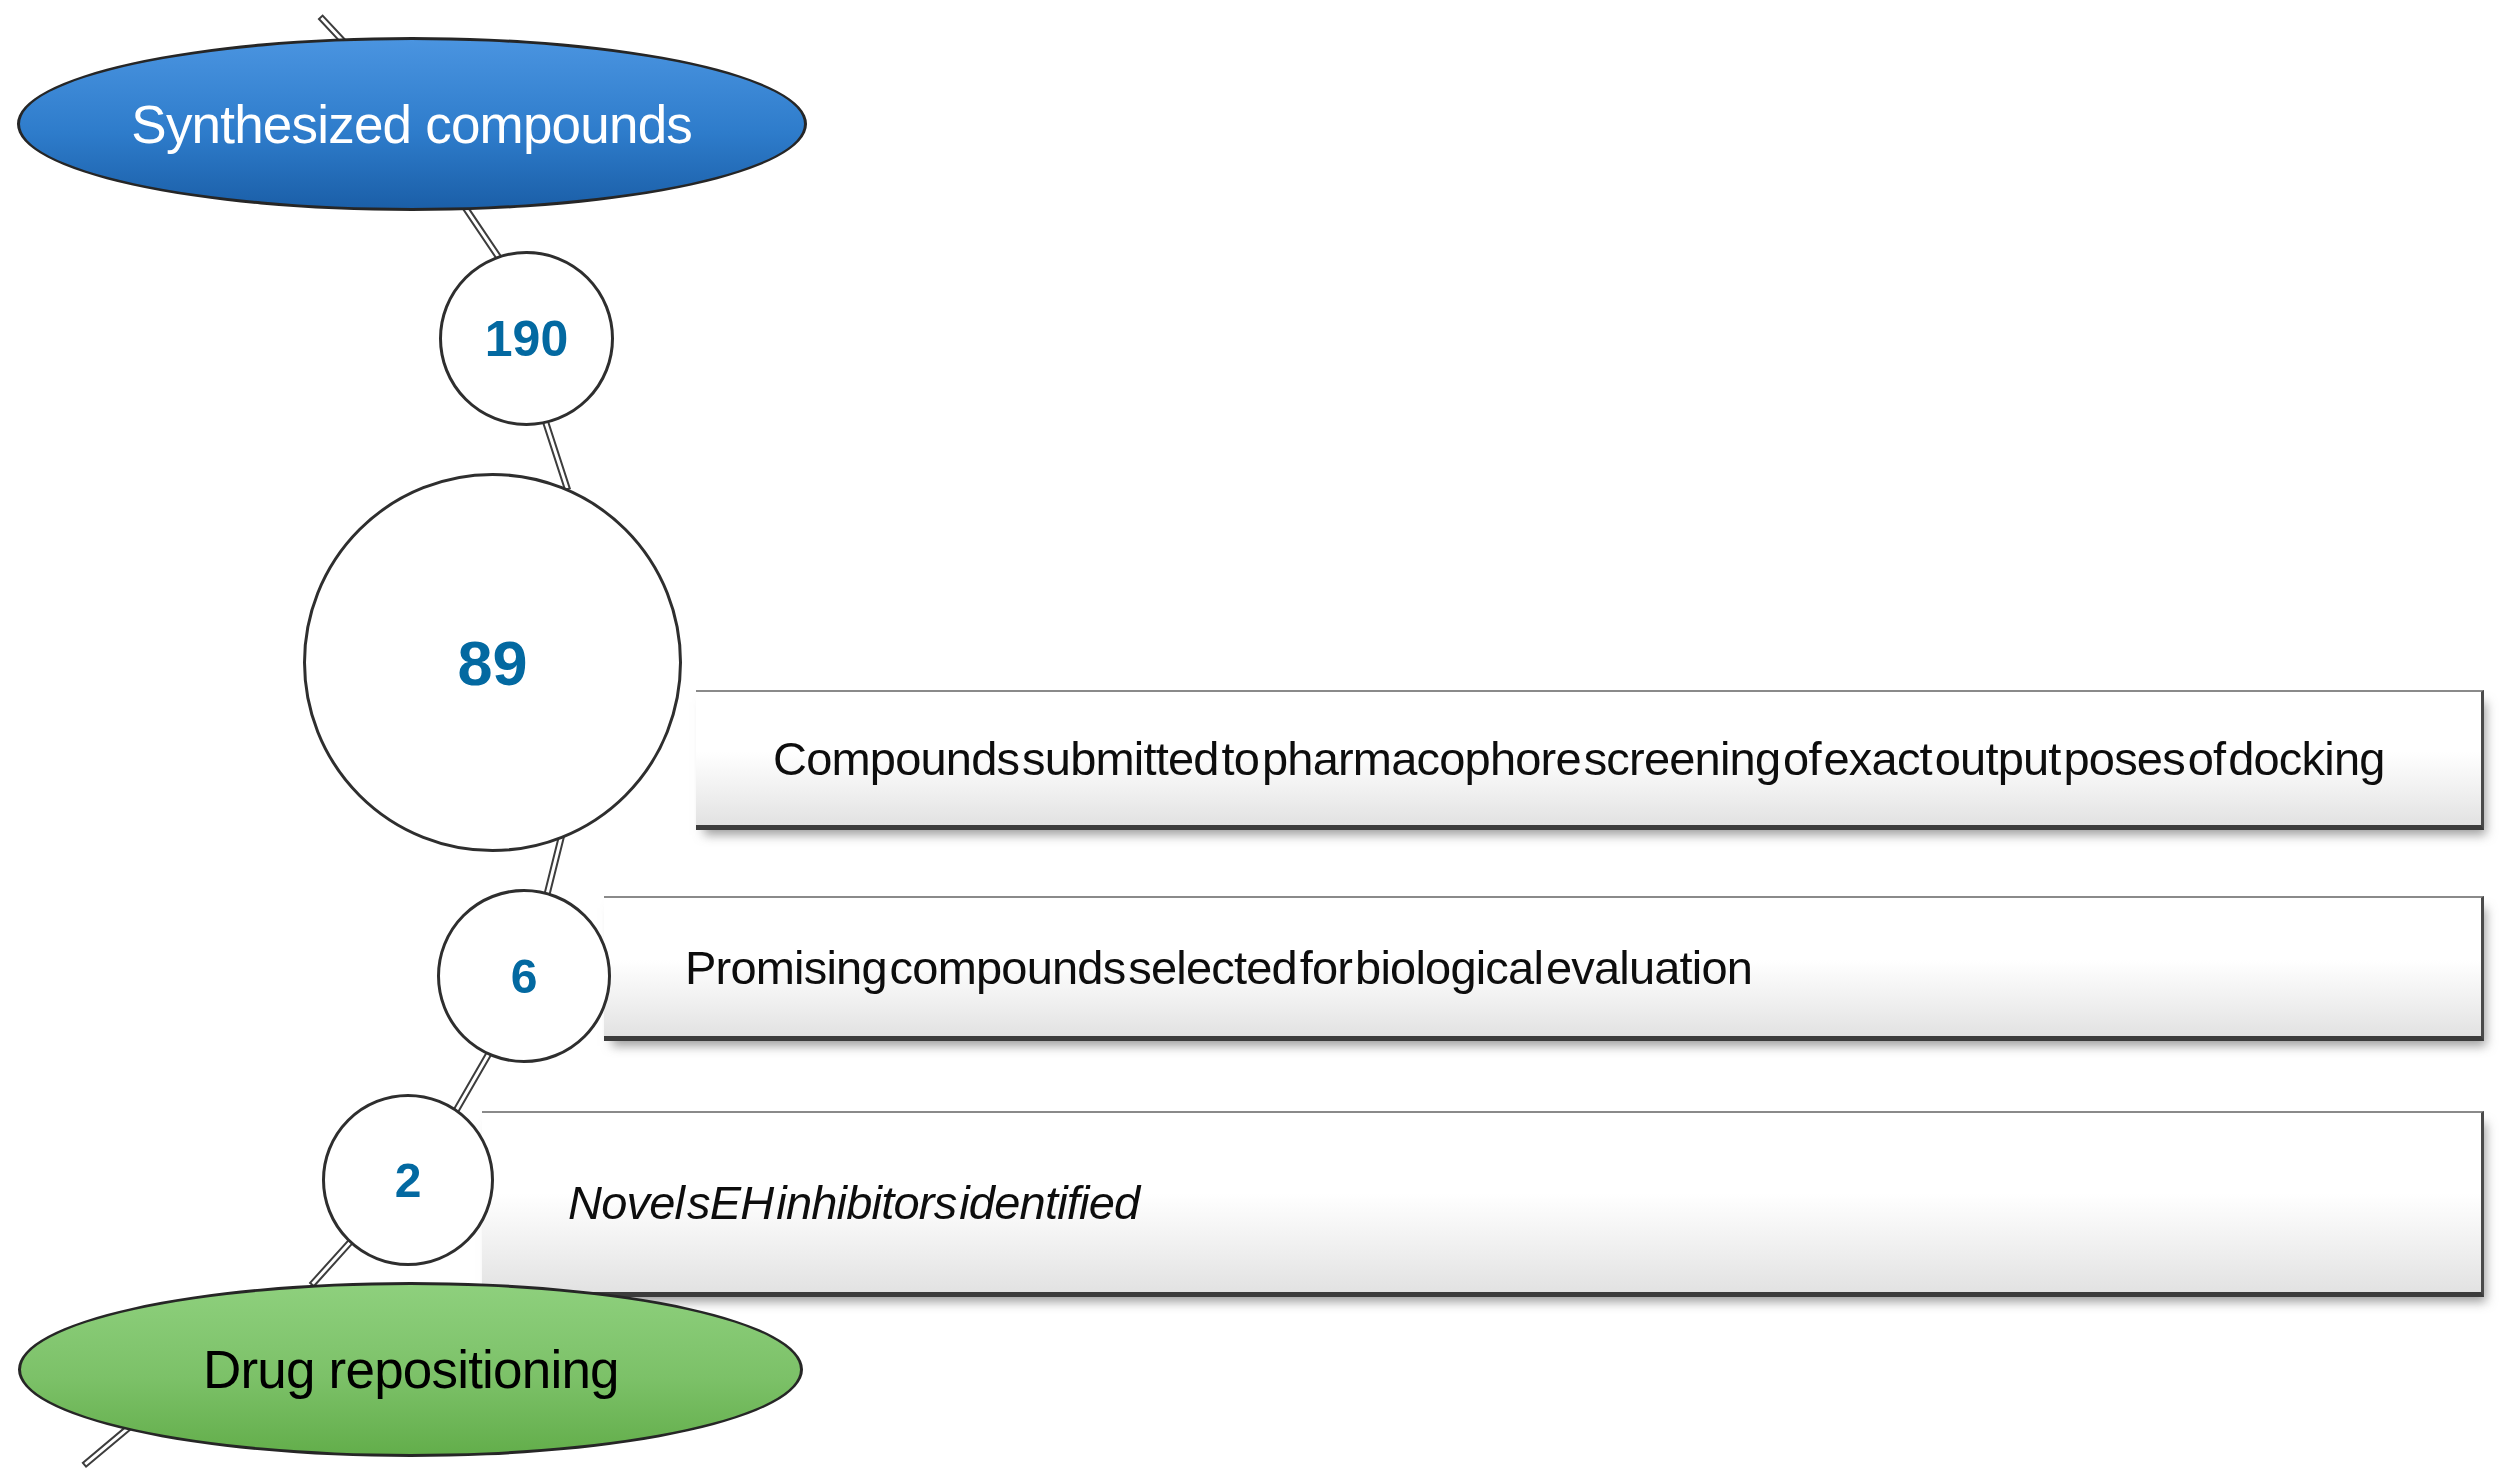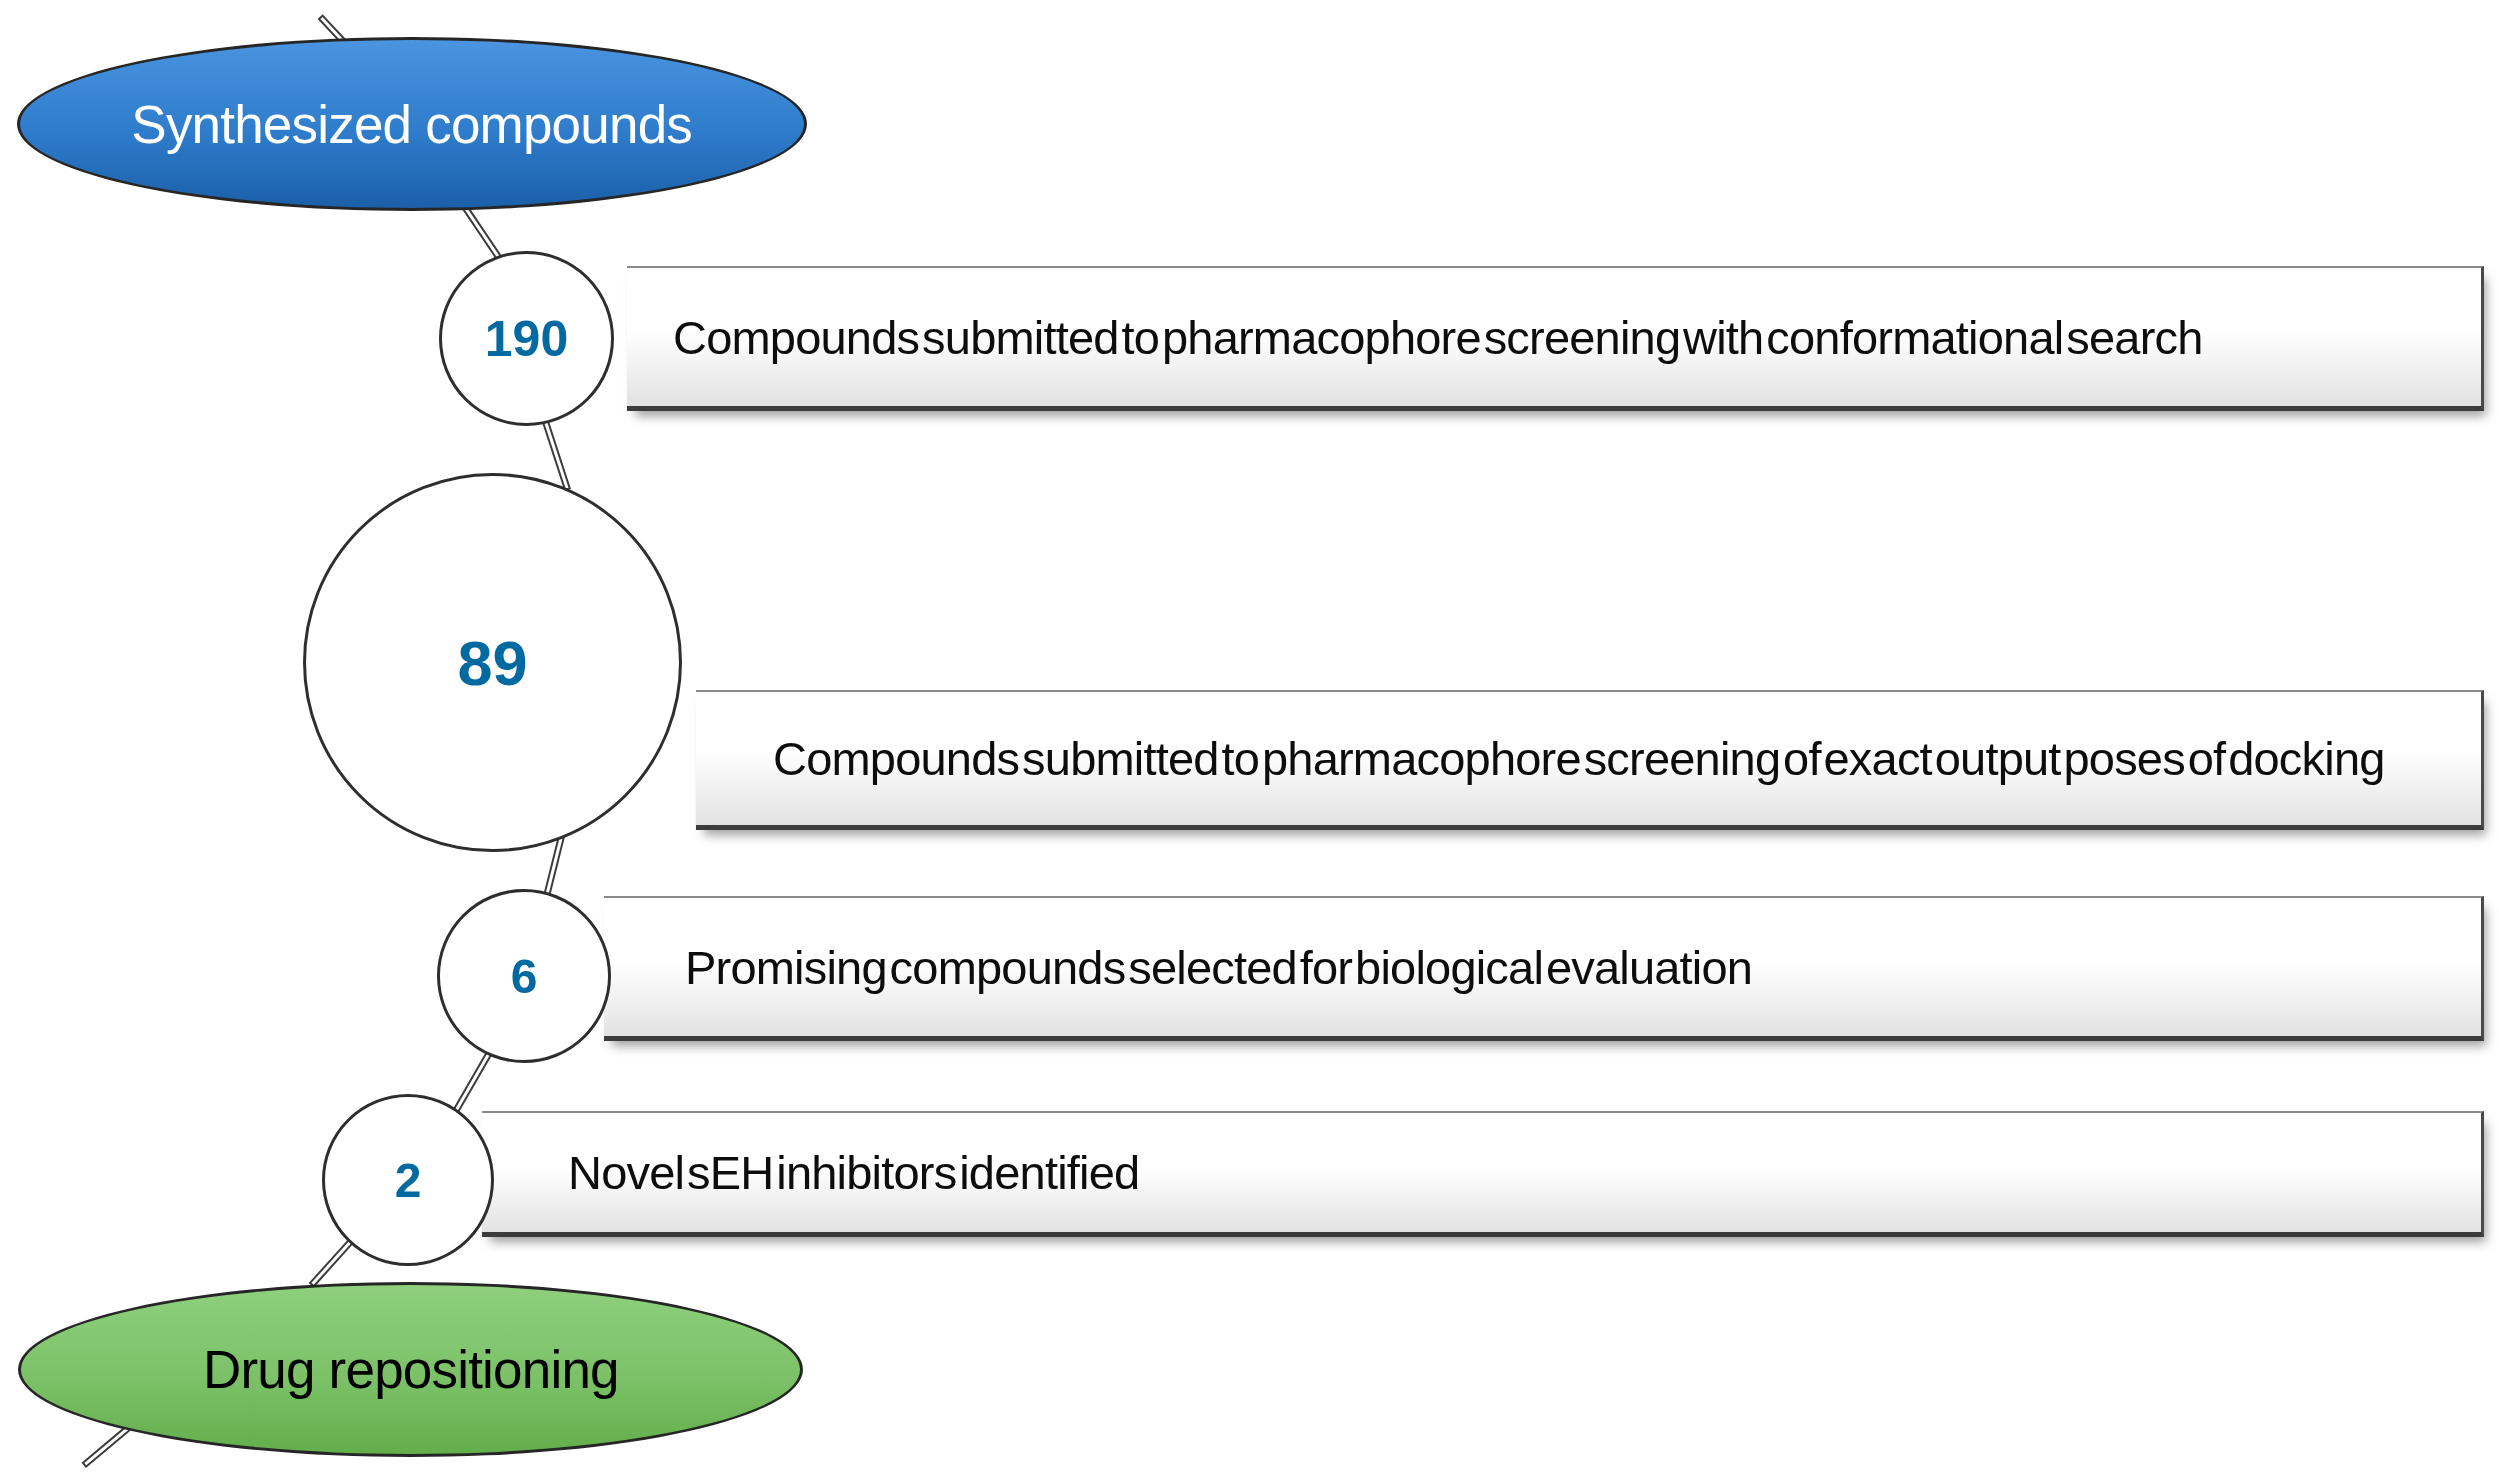--- a/index.html
+++ b/index.html
@@ -46,21 +46,21 @@
   .bar .bar-label{
     font-size:47px;
     color:#0d0d0d;
     letter-spacing:-0.8px;
     word-spacing:-0.2em;
   }
   .bar-1{left:627px;top:266px;width:1857px;height:145px;padding-left:46px;}
   .bar-2{left:664px;top:478px;width:1820px;height:140px;padding-left:92px;}
   .bar-3{left:696px;top:690px;width:1788px;height:140px;padding-left:77px;}
   .bar-4{left:604px;top:896px;width:1880px;height:145px;padding-left:81px;}
-  .bar-5{left:482px;top:1111px;width:2002px;height:126px;padding-left:86px;}
+  .bar-5{left:482px;top:1111px;width:2002px;height:186px;padding-left:86px;font-style:italic;}
 
   
   .count-circle{
     position:absolute;
     z-index:3;
     box-sizing:border-box;
     background:#ffffff;
     border:3.3px solid #2e2e2e;
     border-radius:50%;
     display:flex;align-items:center;justify-content:center;
@@ -99,23 +99,20 @@
 <div class="canvas">
 
   <div class="connector conn-a"></div>
   <div class="connector conn-b"></div>
   <div class="connector conn-c"></div>
   <div class="connector conn-d"></div>
   <div class="connector conn-e"></div>
   <div class="connector conn-f"></div>
   <div class="connector conn-g"></div>
 
-  <div class="bar bar-1">
-    <span class="bar-label">Compounds submitted to pharmacophore screening with conformational search</span>
-  </div>
   <div class="bar bar-4">
     <span class="bar-label">Promising compounds selected for biological evaluation</span>
   </div>
   <div class="bar bar-3">
     <span class="bar-label">Compounds submitted to pharmacophore screening of exact output poses of docking</span>
   </div>
   <div class="bar bar-5">
     <span class="bar-label">Novel sEH inhibitors identified</span>
   </div>
 

